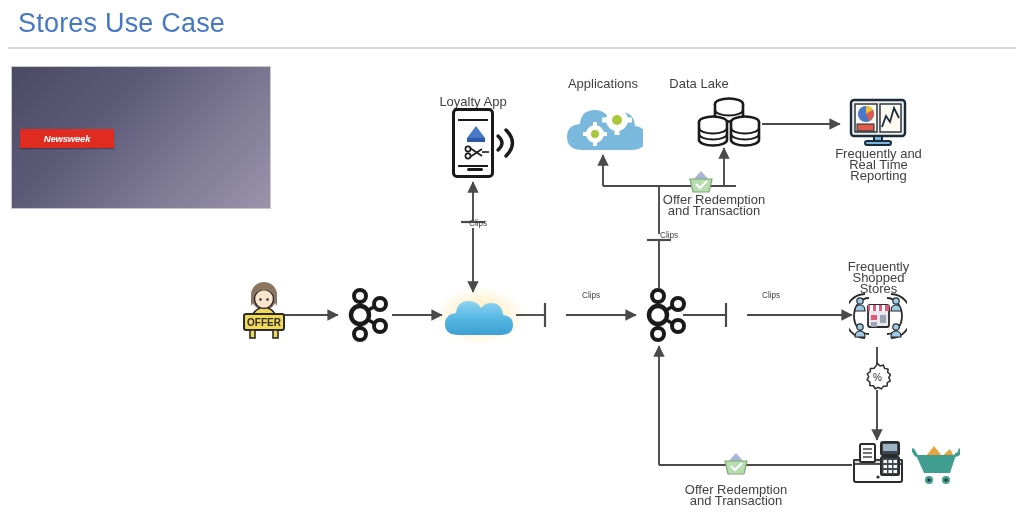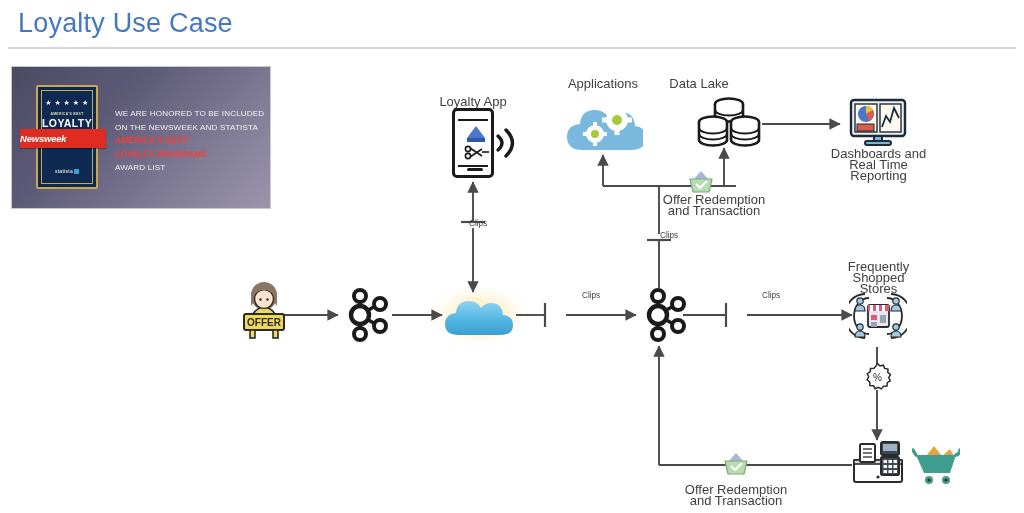--- a/index.html
+++ b/index.html
@@ -99,29 +99,29 @@
   .badge-year {
     font-size: 6px;
     letter-spacing: 1.6px;
     margin-top: 3px;
     color: #ffffff;
   }
   #badge-ribbon {
     position: absolute;
     left: 8px;
     top: 62px;
-    width: 86px;
+    width: 94px;
     height: 19px;
     background: #e02b20;
     color: #ffffff;
     font-size: 9.5px;
     font-weight: bold;
     font-style: italic;
     line-height: 19px;
-    text-align: left;
+    text-align: center;
     letter-spacing: -0.2px;
     box-shadow: 0 1px 1px rgba(0,0,0,.3);
   }
   #badge-statista {
     position: absolute;
     left: 0;
     right: 0;
     bottom: 9px;
     font-size: 5px;
     color: #ffffff;
@@ -205,44 +205,25 @@
     left: 437px; top: 288px; width: 86px; height: 56px;
     background: radial-gradient(ellipse at center, rgba(255,222,140,.75) 0%, rgba(255,233,176,.45) 45%, rgba(255,245,215,0) 75%);
   }
 
   
   #offer-person { left: 236px; top: 281px; width: 56px; height: 58px; }
 </style>
 </head>
 <body>
 
-<div id="slide-title">Loyalty Use Case</div>
+<div id="slide-title">Stores Use Case</div>
 <div id="title-rule"></div>
 
 <div id="award-banner">
-  <div id="award-badge">
-    <div id="award-badge-inner">
-      <div class="badge-stars">★ ★ ★ ★ ★</div>
-      <div class="badge-sub">AMERICA'S BEST</div>
-      <div class="badge-main">LOYALTY</div>
-      <div class="badge-prog">PROGRAMS</div>
-      <div class="badge-year">2022</div>
-      <div id="badge-statista">
-        <span>statista</span><span class="sq"></span>
-      </div>
-    </div>
-  </div>
   <div id="badge-ribbon">Newsweek</div>
-  <div id="award-text">
-    <div class="l">WE ARE HONORED TO BE INCLUDED</div>
-    <div class="l">ON THE NEWSWEEK AND STATISTA</div>
-    <div class="l red">AMERICA'S BEST</div>
-    <div class="l red">LOYALTY PROGRAMS</div>
-    <div class="l">AWARD LIST</div>
-  </div>
 </div>
 
 <div class="icon-box" id="cloud-glow"></div>
 
 <svg id="diagram" viewBox="0 0 1024 513">
   <defs>
     <marker id="arr" markerWidth="7" markerHeight="7" refX="5.6" refY="3" orient="auto">
       <path d="M0,0 L6,3 L0,6 z" fill="#4a4a4a"></path>
     </marker>
   </defs>
@@ -434,21 +415,21 @@
     <path d="M17 16 m0 -8 a8 8 0 1 1 -0.1 0 z" fill="#4a78c8"></path>
     <path d="M17 16 L17 8 a8 8 0 0 1 7 4 z" fill="#f0c12b"></path>
     <path d="M17 16 L24 12 a8 8 0 0 1 -4 11 z" fill="#e05a4a"></path>
     <rect x="8" y="26" width="17" height="7" fill="#e05a4a" stroke="#1a2b3c" stroke-width="1"></rect>
     <rect x="31" y="6" width="21" height="28" fill="#fdfaf2" stroke="#1a2b3c" stroke-width="1.4"></rect>
     <polyline points="33,29 37,18 41,24 45,10 50,20" fill="none" stroke="#1a2b3c" stroke-width="1.8"></polyline>
     <rect x="25" y="38" width="8" height="6" fill="#7ab6d9" stroke="#1a2b3c" stroke-width="2"></rect>
     <rect x="16" y="43" width="26" height="4" rx="2" fill="#7ab6d9" stroke="#1a2b3c" stroke-width="2"></rect>
   </svg>
 </div>
-<div class="node-label" style="left:826px;top:148px;width:105px;">Dashboards and
+<div class="node-label" style="left:826px;top:148px;width:105px;">Frequently and
 Real Time Reporting</div>
 
 <div class="icon-box" style="left:688px;top:170px;width:26px;height:24px;">
   <svg width="26" height="24" viewBox="0 0 26 24">
     <path d="M13 1 L21 10 L5 10 z" fill="#a9b4d6"></path>
     <path d="M2 9 L24 9 L21 22 L5 22 z" fill="#b6dcb0" stroke="#7aab74" stroke-width="1.2"></path>
     <polyline points="8,14 12,18 19,11" fill="none" stroke="#ffffff" stroke-width="2.2"></polyline>
   </svg>
 </div>
 <div class="node-label" style="left:655px;top:194px;width:118px;">Offer Redemption

